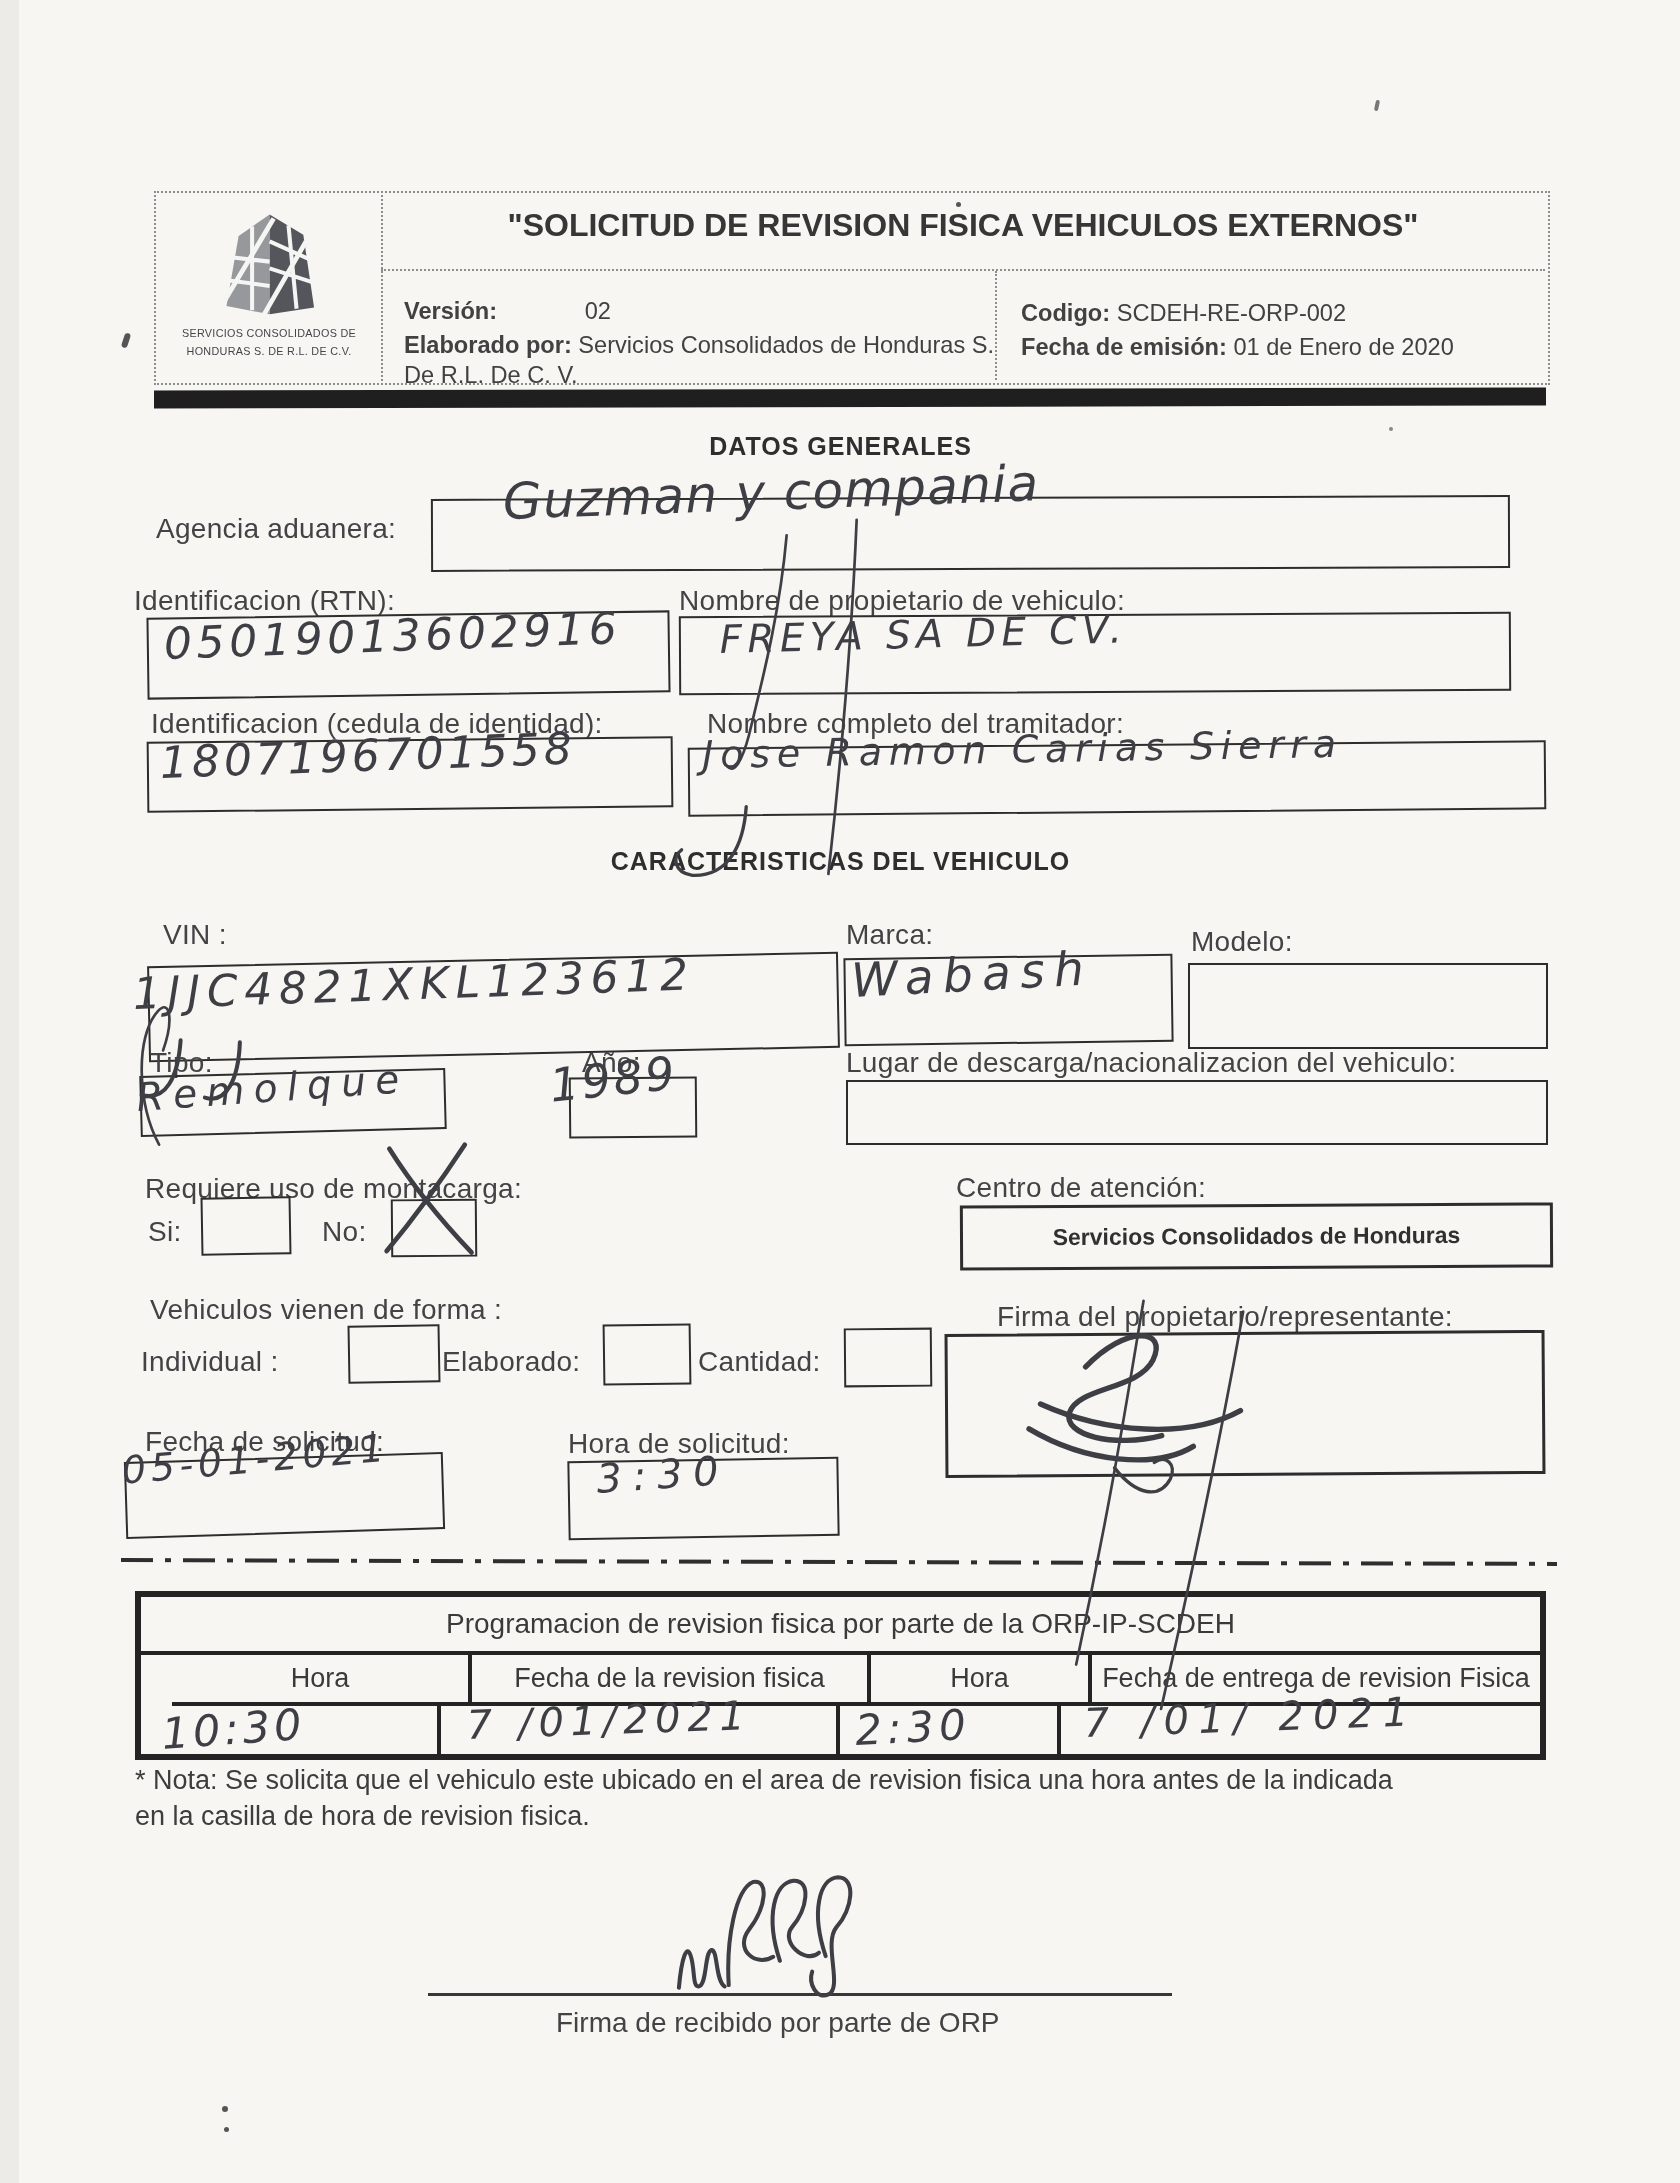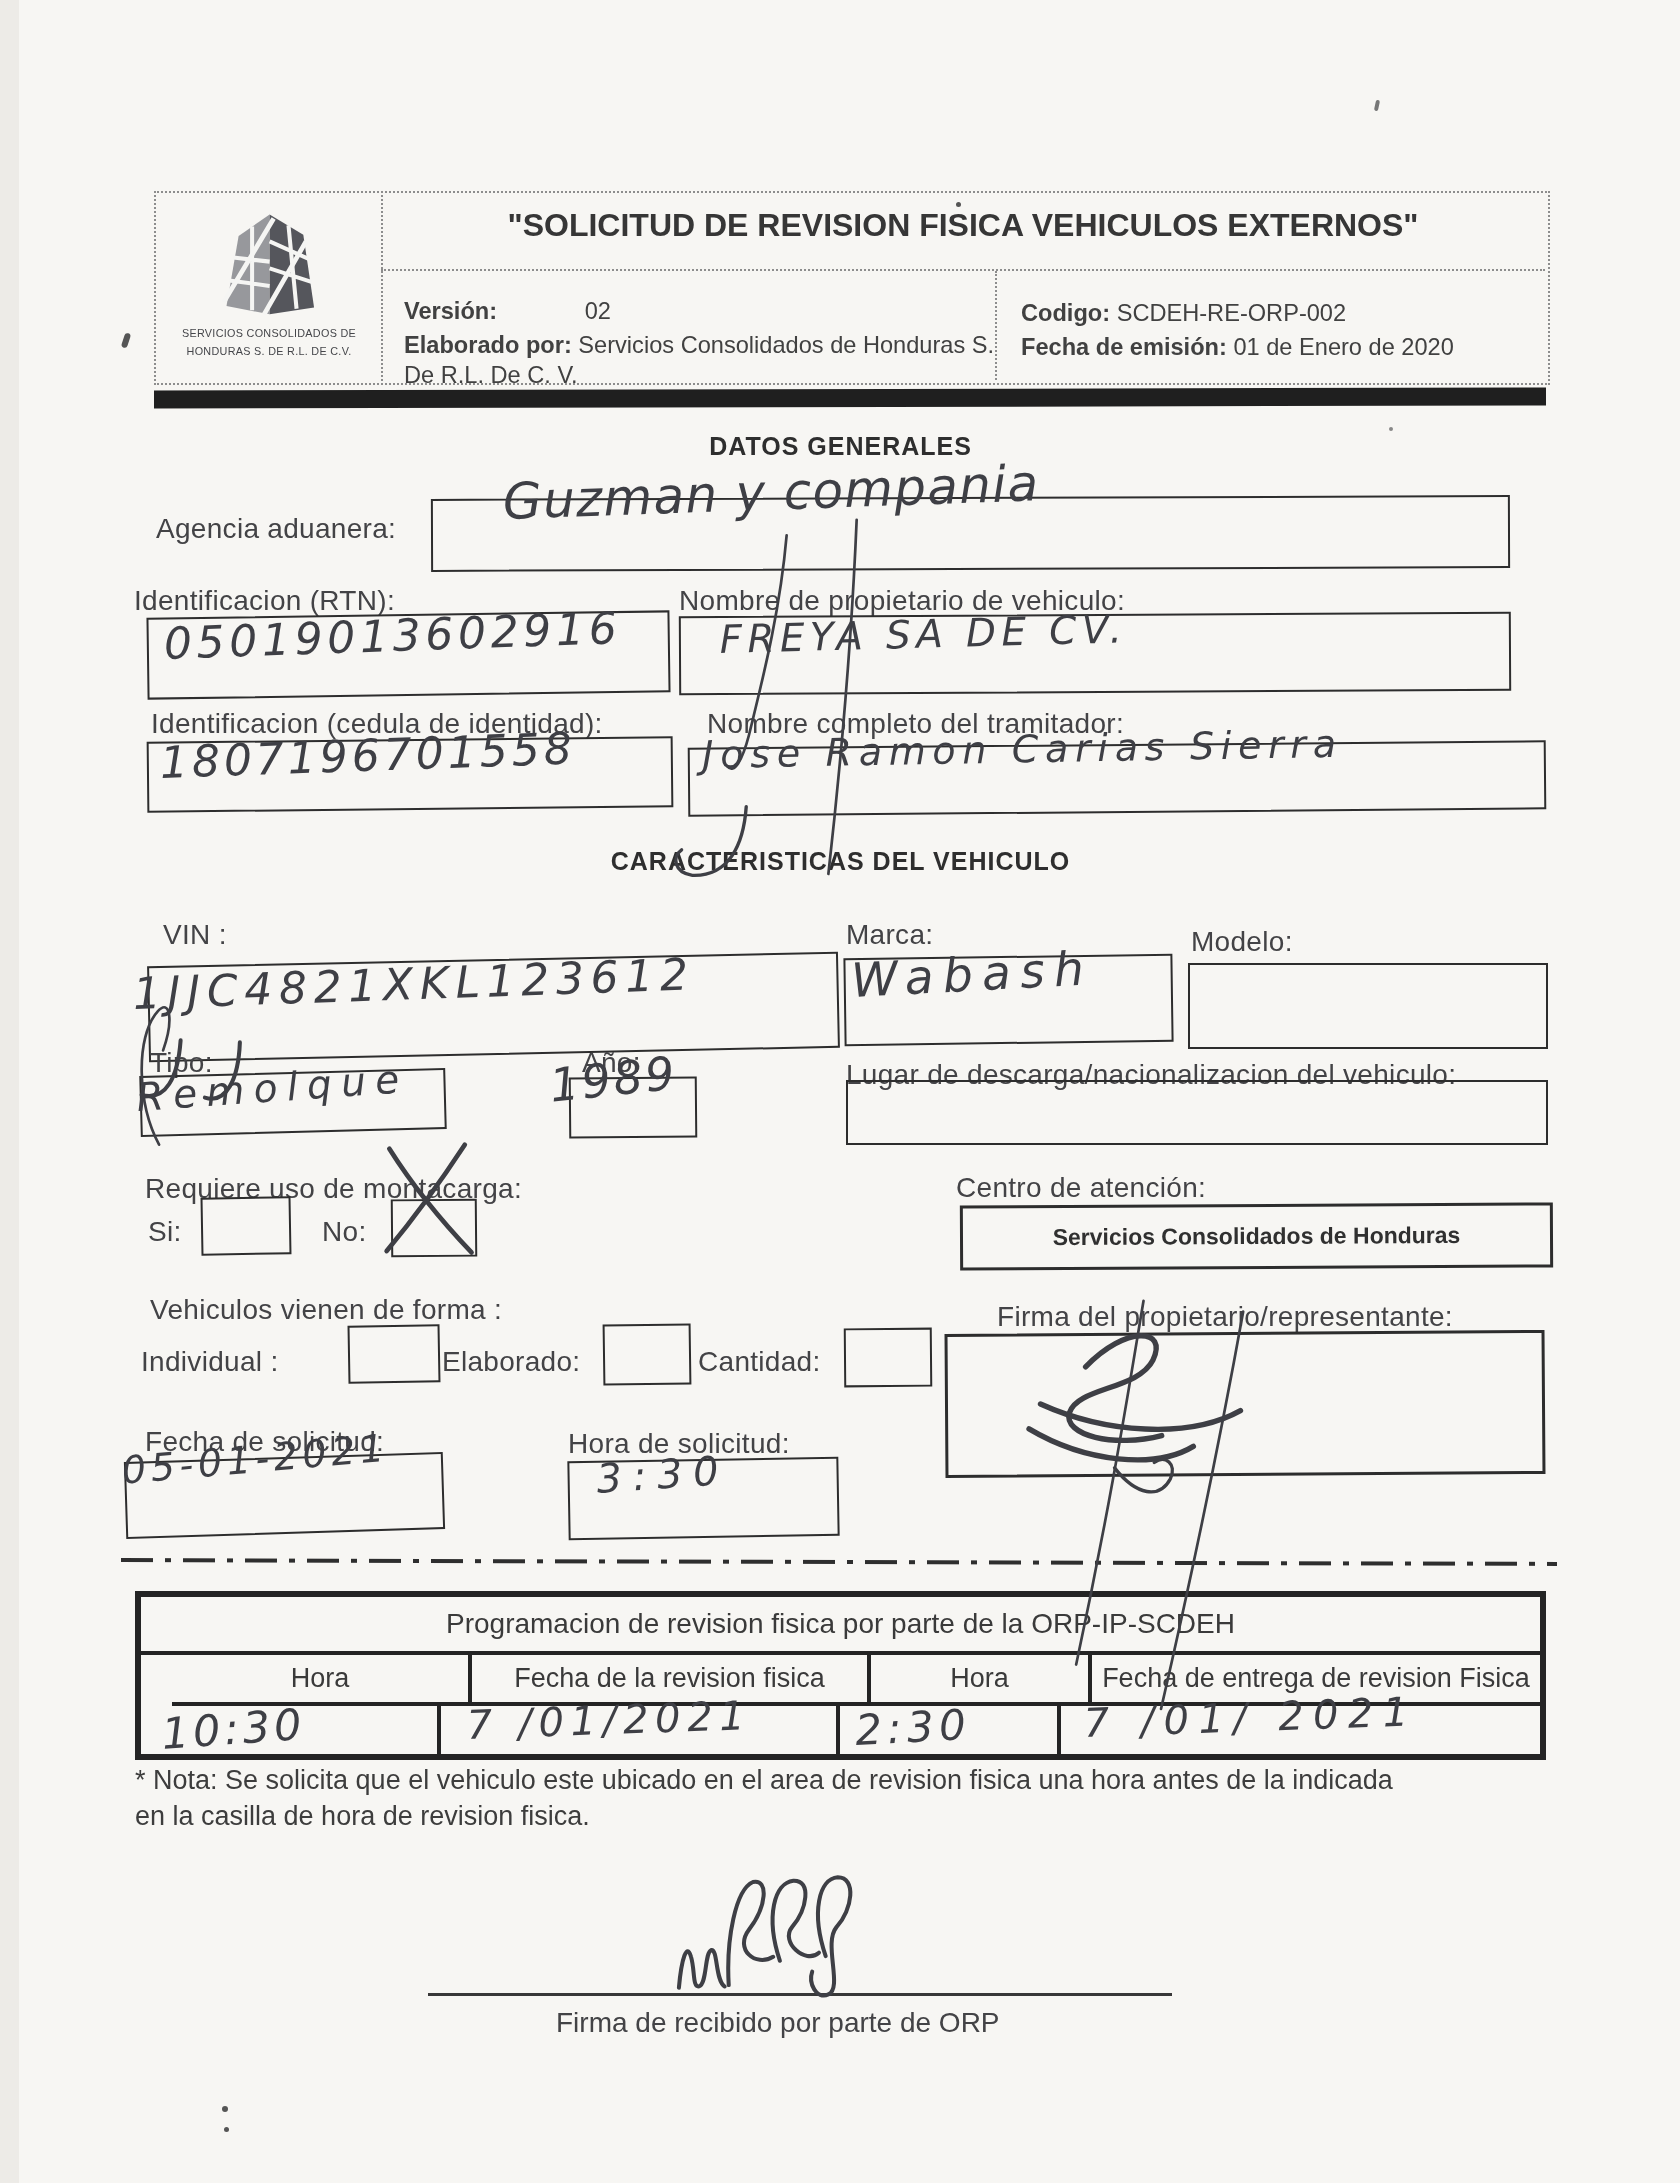--- a/index.html
+++ b/index.html
@@ -101,21 +101,21 @@
   <div class="box" style="left:1188px;top:963px;width:356px;height:82px;"></div>
 
   <div class="lbl" style="left:150px;top:1047px;">Tipo:</div>
   <div class="box" style="left:140px;top:1072px;width:302px;height:57px;transform:rotate(-1.5deg);"></div>
   <div class="hw" style="left:135px;top:1075px;font-size:39px;letter-spacing:9.4px;transform:rotate(-4deg);">Remolque</div>
 
   <div class="lbl" style="left:582px;top:1047px;">Año:</div>
   <div class="box" style="left:569px;top:1077px;width:124px;height:57px;transform:rotate(-0.5deg);"></div>
   <div class="hw" style="left:547px;top:1059px;font-size:46px;letter-spacing:2.7px;transform:rotate(-6deg);">1989</div>
 
-  <div class="lbl" style="left:846px;top:1047px;margin-top:12px;">Lugar de descarga/nacionalizacion del vehiculo:</div>
+  <div class="lbl" style="left:846px;top:1047px;">Lugar de descarga/nacionalizacion del vehiculo:</div>
   <div class="box" style="left:846px;top:1080px;width:698px;height:61px;"></div>
 
   <div class="lbl" style="left:145px;top:1173px;">Requiere uso de montacarga:</div>
   <div class="lbl" style="left:148px;top:1216px;">Si:</div>
   <div class="box" style="left:201px;top:1197px;width:86px;height:54px;transform:rotate(-1deg);"></div>
   <div class="lbl" style="left:322px;top:1216px;">No:</div>
   <div class="box" style="left:391px;top:1199px;width:82px;height:54px;transform:rotate(-0.5deg);"></div>
 
   <div class="lbl" style="left:956px;top:1172px;">Centro de atención:</div>
   <div class="box cellhdr" style="left:960px;top:1204px;width:587px;height:59px;border-width:3.4px;transform:rotate(-0.3deg);font-weight:bold;font-size:23px;color:#303030;">Servicios Consolidados de Honduras</div>

